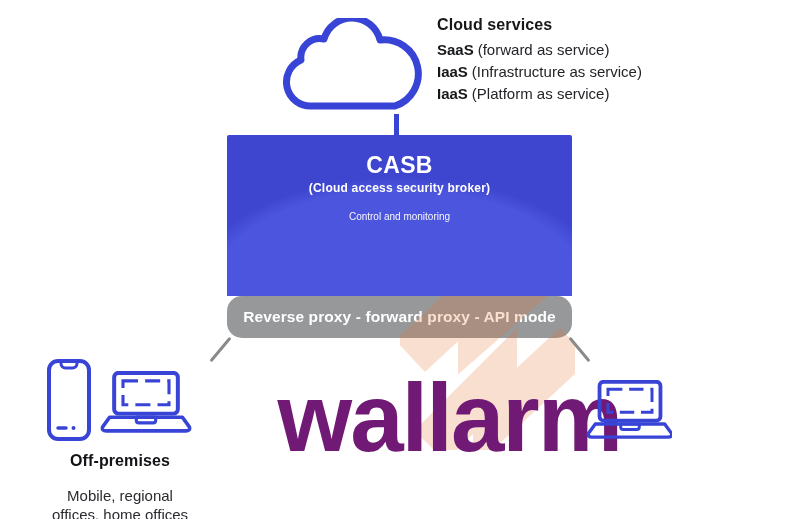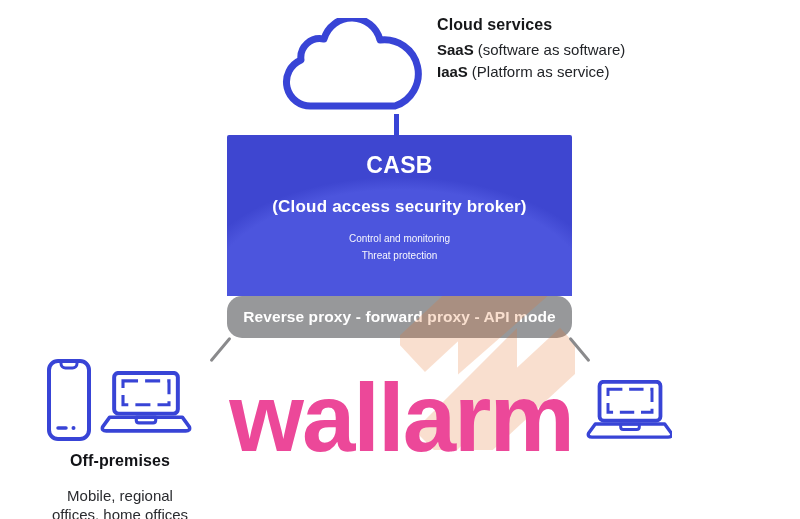--- a/index.html
+++ b/index.html
@@ -15,38 +15,38 @@
   .cs-title{font-size:16px;font-weight:bold;margin-bottom:5px;letter-spacing:.1px;}
   .cs-line{font-size:15px;line-height:22px;color:#222428;white-space:nowrap;}
   .cs-line .abbr{font-weight:bold;color:#17181a;margin-right:4px;}
   
   .casb-box{
     position:absolute;left:227px;top:135px;width:345px;height:161px;z-index:2;
     background:radial-gradient(ellipse 82% 100% at 50% 102%, #4c55dd 0%, #4c55dd 68%, #3e46d0 76%, #3e46d0 100%);
     border-radius:2px 2px 0 0;color:#ffffff;text-align:center;
   }
   .casb-title{font-size:23px;font-weight:bold;padding-top:17px;letter-spacing:.3px;}
-  .casb-subtitle{font-size:17px;font-weight:bold;margin-top:18px;letter-spacing:.2px;}
+  .casb-subtitle{font-size:12px;font-weight:bold;margin-top:2px;letter-spacing:.2px;}
   .casb-features{margin-top:14px;font-size:10px;line-height:16.5px;color:rgba(255,255,255,.95);}
   
   .modes-bar{
     position:absolute;left:227px;top:296px;width:345px;height:42px;z-index:2;
     background:#97989a;color:#ffffff;font-weight:bold;font-size:15.5px;
     display:flex;align-items:center;justify-content:center;white-space:nowrap;letter-spacing:.1px;border-radius:15px;
   }
   
   .diag{position:absolute;width:31px;height:3px;background:#8a8a8c;border-radius:2px;z-index:4;}
   .diag-left{left:205px;top:348px;transform:rotate(-50deg);}
   .diag-right{left:564px;top:348px;transform:rotate(50deg);}
   
   .bolt{position:absolute;left:400px;top:296px;width:175px;height:154px;z-index:3;pointer-events:none;}
   .wallarm{
     position:absolute;left:181px;top:370px;width:440px;z-index:4;pointer-events:none;
     font-size:96px;font-weight:bold;letter-spacing:-2px;line-height:1;
-    color:#ec4899;text-align:center;
+    color:#701a75;text-align:right;
   }
   
   .icon{position:absolute;z-index:5;}
   .phone-icon{left:46px;top:358px;width:46px;height:84px;}
   .laptop-left{left:100px;top:371px;width:92px;height:64px;}
   .laptop-right{left:586px;top:380px;width:88px;height:61px;}
   .tower-icon{left:676px;top:360px;width:62px;height:88px;}
   
   .site-label{position:absolute;z-index:5;text-align:center;}
   .off-label{left:25px;top:452px;width:190px;}
@@ -66,33 +66,35 @@
          A 19 19 0 0 1 44 21
          A 29 29 0 0 1 100 22
          A 34 34 0 0 1 115 88
          Z"></path>
   </svg>
   <div class="cloud-stem"></div>
 
   <div class="cloud-services">
     <div class="cs-title">Cloud services</div>
     <div class="cs-line">
-      <span class="abbr">SaaS</span><span>(software as software)</span>
+      <span class="abbr">SaaS</span><span>(forward as service)</span>
+    </div>
+    <div class="cs-line">
+      <span class="abbr">IaaS</span><span>(Infrastructure as service)</span>
     </div>
     <div class="cs-line">
       <span class="abbr">IaaS</span><span>(Platform as service)</span>
     </div>
   </div>
 
   <div class="casb-box">
     <div class="casb-title">CASB</div>
     <div class="casb-subtitle">(Cloud access security broker)</div>
     <div class="casb-features">
       <div>Control and monitoring</div>
-      <div>Threat protection</div>
     </div>
   </div>
 
   <div class="modes-bar">Reverse proxy - forward proxy - API mode</div>
 
   <div class="diag diag-left"></div>
   <div class="diag diag-right"></div>
 
   <svg class="bolt" viewBox="0 0 175 154">
     <g opacity="0.22" stroke="#e8732a" stroke-width="44" fill="none">

